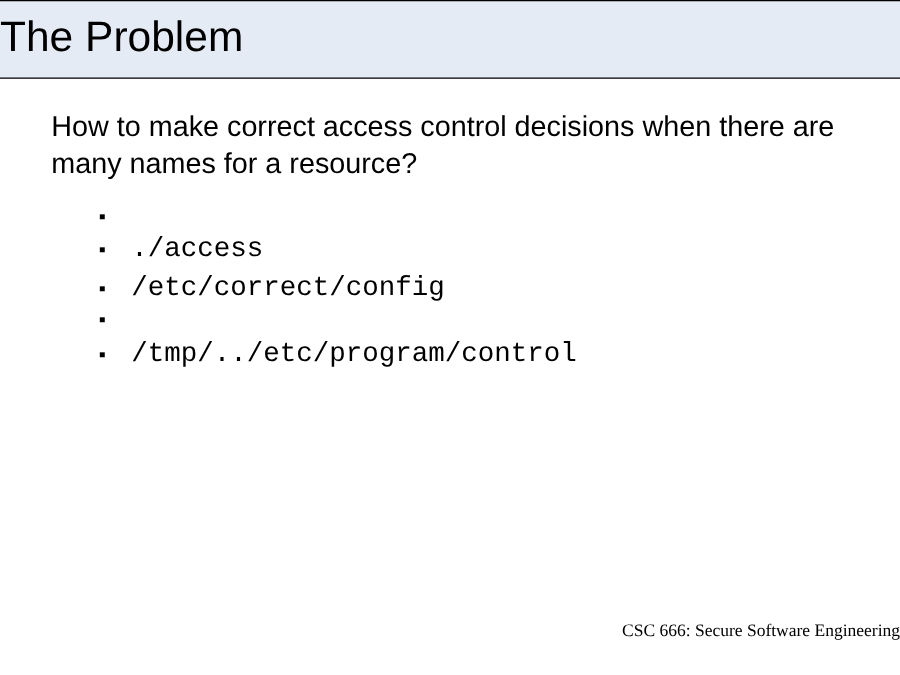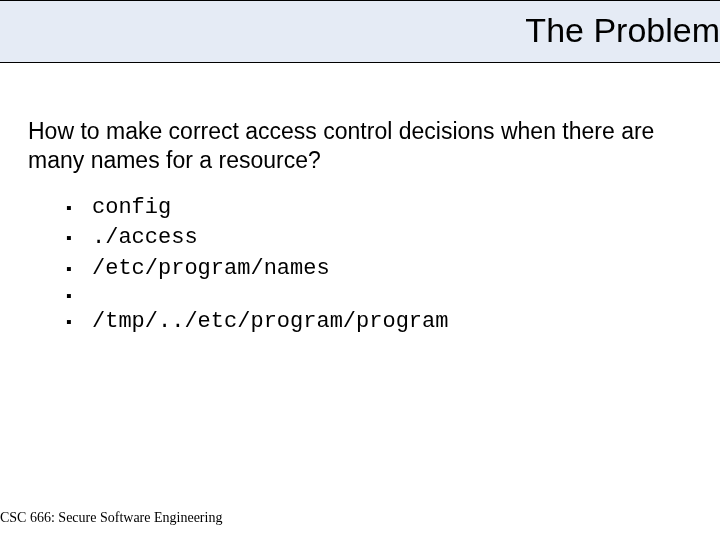--- a/index.html
+++ b/index.html
@@ -10,29 +10,28 @@
     font-family: Arial, Helvetica, sans-serif;
     color: #000;
     position: relative;
     overflow: hidden;
   }
   .title-band {
     background: #e5ebf5;
     border-top: 1px solid #000;
     border-bottom: 1px solid #000;
     padding: 10px 0 12px 0;
-    text-align: right;
+    text-align: left;
   }
   .title-band h1 {
     font-size: 34px;
     font-weight: normal;
   }
   .content {
-    padding: 24px 40px 0 28px;
-    margin-top: 30px;
+    padding: 24px 40px 0 41px;
   }
   .question {
     font-size: 23px;
     line-height: 1.25;
     margin-bottom: 18px;
   }
   ul.paths {
     list-style: none;
     padding-left: 38px;
   }
@@ -47,52 +46,51 @@
     width: 26px;
     font-family: Arial, sans-serif;
     font-size: 16px;
   }
   ul.paths li .path {
     font-family: "Courier New", Courier, monospace;
     font-size: 22px;
   }
   .footer {
     position: absolute;
-    bottom: 14px;
+    bottom: 26px;
     width: 100%;
-    text-align: left;
+    text-align: right;
     font-family: "Times New Roman", Times, serif;
     font-size: 14px;
   }
 </style>
 </head>
 <body>
 
 <div class="title-band">
   <h1>The Problem</h1>
 </div>
 
 <div class="content">
   <p class="question">How to make correct access control decisions when there are many names for a resource?</p>
   <ul class="paths">
     <li>
       <span class="bullet">▪</span>
-      <span class="path">config</span>
     </li>
     <li>
       <span class="bullet">▪</span>
       <span class="path">./access</span>
     </li>
     <li>
       <span class="bullet">▪</span>
-      <span class="path">/etc/program/names</span>
+      <span class="path">/etc/correct/config</span>
     </li>
     <li>
       <span class="bullet">▪</span>
     </li>
     <li>
       <span class="bullet">▪</span>
-      <span class="path">/tmp/../etc/program/program</span>
+      <span class="path">/tmp/../etc/program/control</span>
     </li>
   </ul>
 </div>
 
 <div class="footer">CSC 666: Secure Software Engineering</div>
 
 </body></html>

